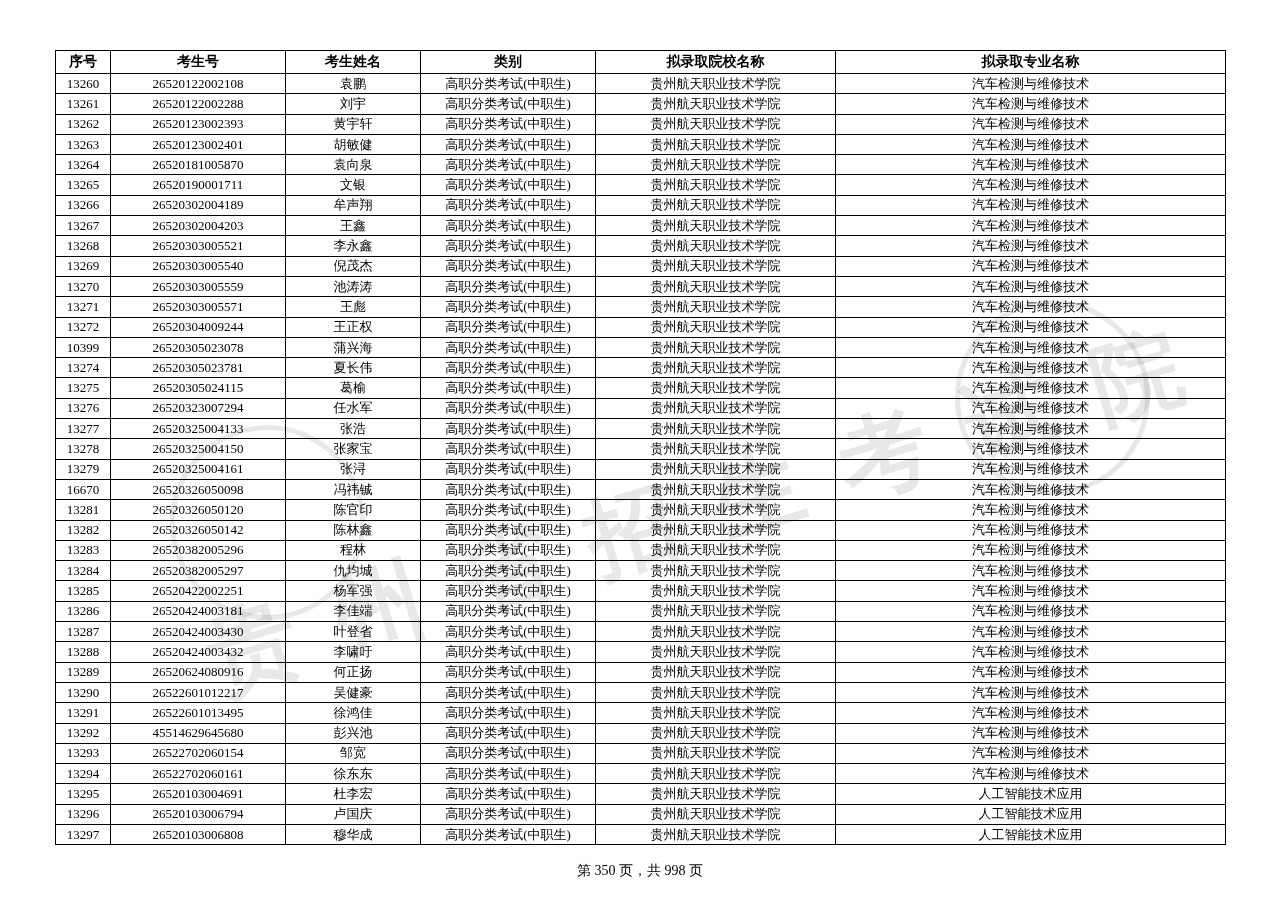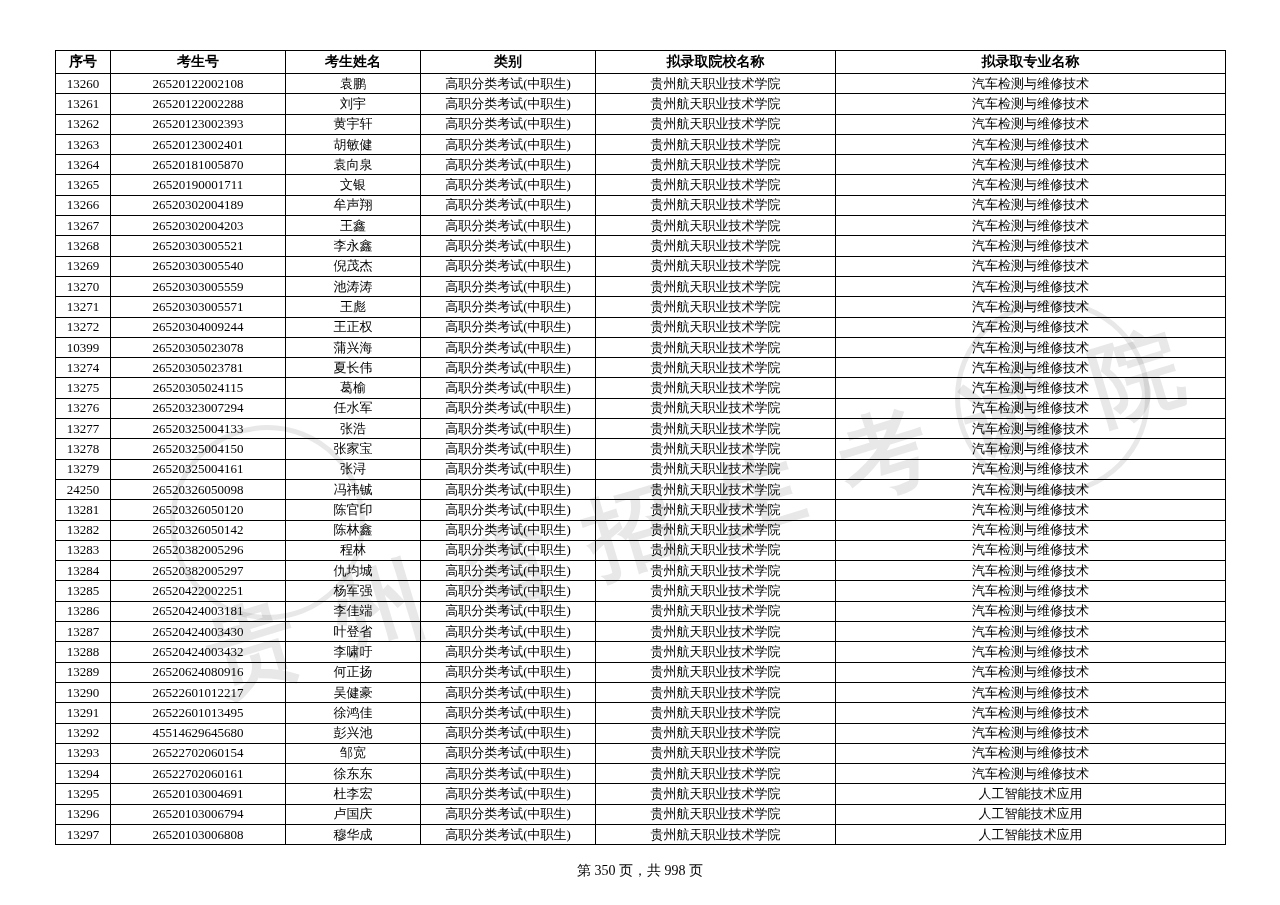--- a/index.html
+++ b/index.html
@@ -239,21 +239,21 @@
         </tr>
         <tr>
           <td>13279</td>
           <td>26520325004161</td>
           <td>张浔</td>
           <td>高职分类考试(中职生)</td>
           <td>贵州航天职业技术学院</td>
           <td>汽车检测与维修技术</td>
         </tr>
         <tr>
-          <td>24250</td>
+          <td>16670</td>
           <td>26520326050098</td>
           <td>冯祎铖</td>
           <td>高职分类考试(中职生)</td>
           <td>贵州航天职业技术学院</td>
           <td>汽车检测与维修技术</td>
         </tr>
         <tr>
           <td>13281</td>
           <td>26520326050120</td>
           <td>陈官印</td>

